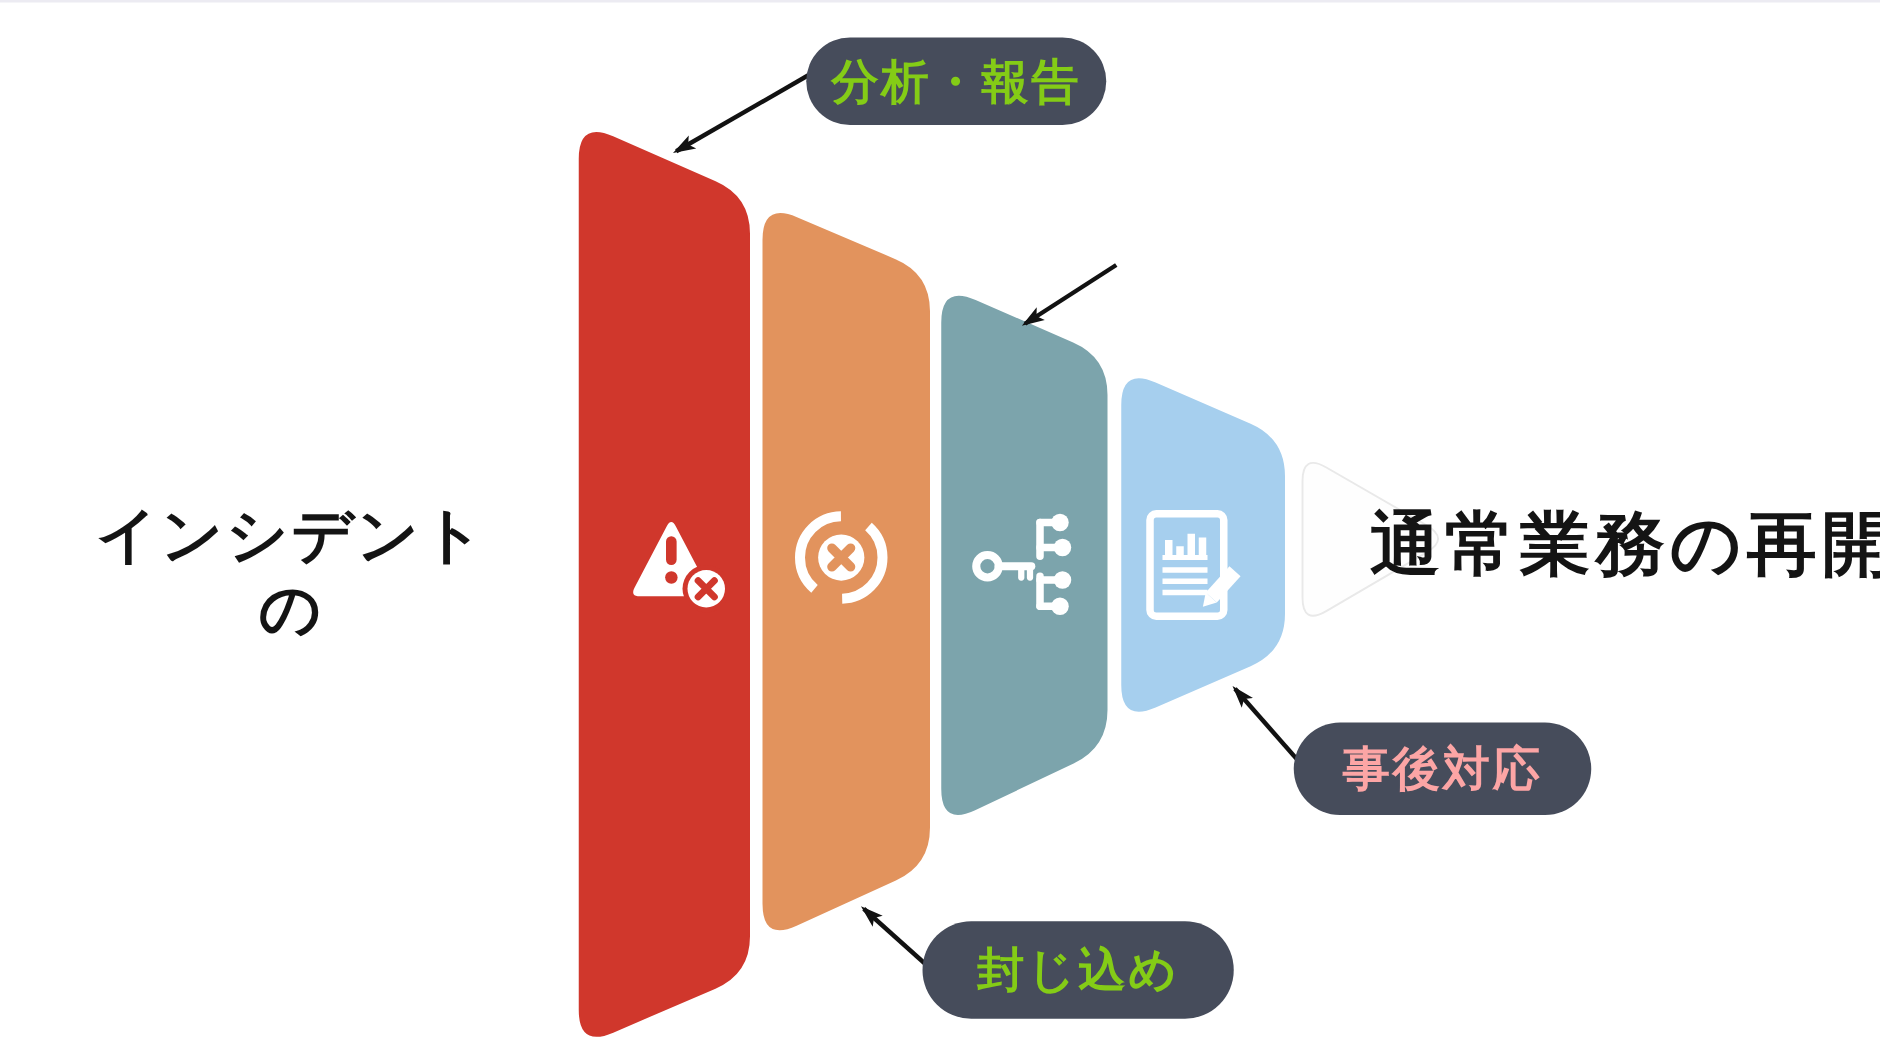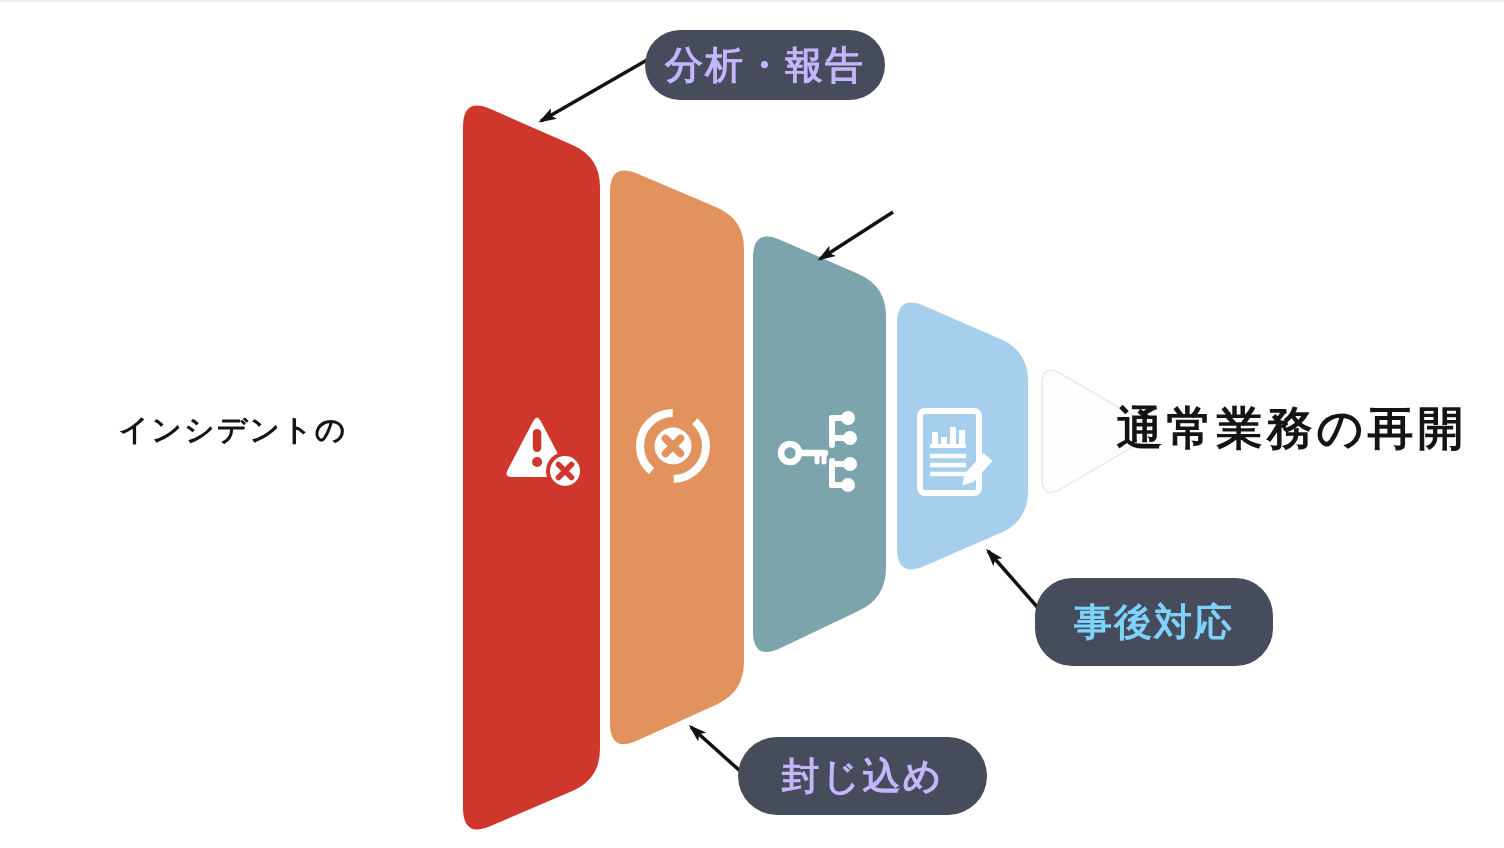--- a/index.html
+++ b/index.html
@@ -7,22 +7,22 @@
     position:relative;width:1504px;height:848px;background:#ffffff;overflow:hidden;
     font-family:"Liberation Sans","DejaVu Sans",sans-serif;
   }
   .top-rule{position:absolute;top:0;left:0;width:100%;height:2px;background:#ecebf2;}
   svg.diagram{position:absolute;top:0;left:0;}
   .pill{
     position:absolute;display:flex;align-items:center;justify-content:center;
     color:#ffffff;font-weight:700;font-size:38px;letter-spacing:2px;white-space:nowrap;
   }
   .side-label{position:absolute;color:#141414;font-weight:700;text-align:center;}
-  .side-label.left{left:58px;top:412px;width:350px;font-size:30px;line-height:1.2;letter-spacing:2px;}
-  .side-label.right{left:1096px;top:398px;width:392px;font-size:46px;letter-spacing:4px;white-space:nowrap;}
+  .side-label.left{left:58px;top:400px;width:350px;font-size:49px;line-height:1.2;letter-spacing:2px;}
+  .side-label.right{left:1096px;top:398px;width:392px;font-size:56px;letter-spacing:4px;white-space:nowrap;}
 </style>
 </head>
 <body>
 
 <div class="canvas">
   <div class="top-rule"></div>
 
   <svg class="diagram" id="diagram-svg" width="1504" height="848" viewBox="0 0 1504 848">
       <defs>
         <marker id="arrowhead" markerUnits="userSpaceOnUse" markerWidth="20" markerHeight="16" refX="15" refY="7" orient="auto">
@@ -77,16 +77,16 @@
       <line x1="1046" y1="617" x2="988" y2="551" stroke="#121212" stroke-width="3.5" marker-end="url(#arrowhead)"></line>
       <line x1="749" y1="779" x2="691" y2="727" stroke="#121212" stroke-width="3.5" marker-end="url(#arrowhead)"></line>
     </svg>
 
   <div class="side-label left">
     <div>インシデントの</div>
   </div>
 
   <div class="side-label right">通常業務の再開</div>
 
-  <div class="pill" id="pill-0" style="left: 645px; top: 30px; width: 240px; height: 70px; background: rgb(70, 76, 91); color: #c4b5fd; border-radius: 35px;">分析・報告</div>
-  <div class="pill" id="pill-2" style="left: 1035px; top: 578px; width: 238px; height: 88px; background: rgb(70, 76, 91); color: #7dd3fc; border-radius: 37.5px;">事後対応</div>
-  <div class="pill" id="pill-3" style="left: 738px; top: 737px; width: 249px; height: 78px; background: rgb(70, 76, 91); color: #c4b5fd; border-radius: 39px; font-family: Liberation Mono, monospace;">封じ込め</div>
+  <div class="pill" id="pill-0" style="left: 645px; top: 30px; width: 240px; height: 70px; background: rgb(70, 76, 91); color: #84cc16; border-radius: 35px;">分析・報告</div>
+  <div class="pill" id="pill-2" style="left: 1035px; top: 578px; width: 238px; height: 74px; background: rgb(70, 76, 91); color: #fca5a5; border-radius: 37.5px;">事後対応</div>
+  <div class="pill" id="pill-3" style="left: 738px; top: 737px; width: 249px; height: 78px; background: rgb(70, 76, 91); color: #84cc16; border-radius: 39px; font-family: Liberation Mono, monospace;">封じ込め</div>
 </div>
 
 </body></html>

